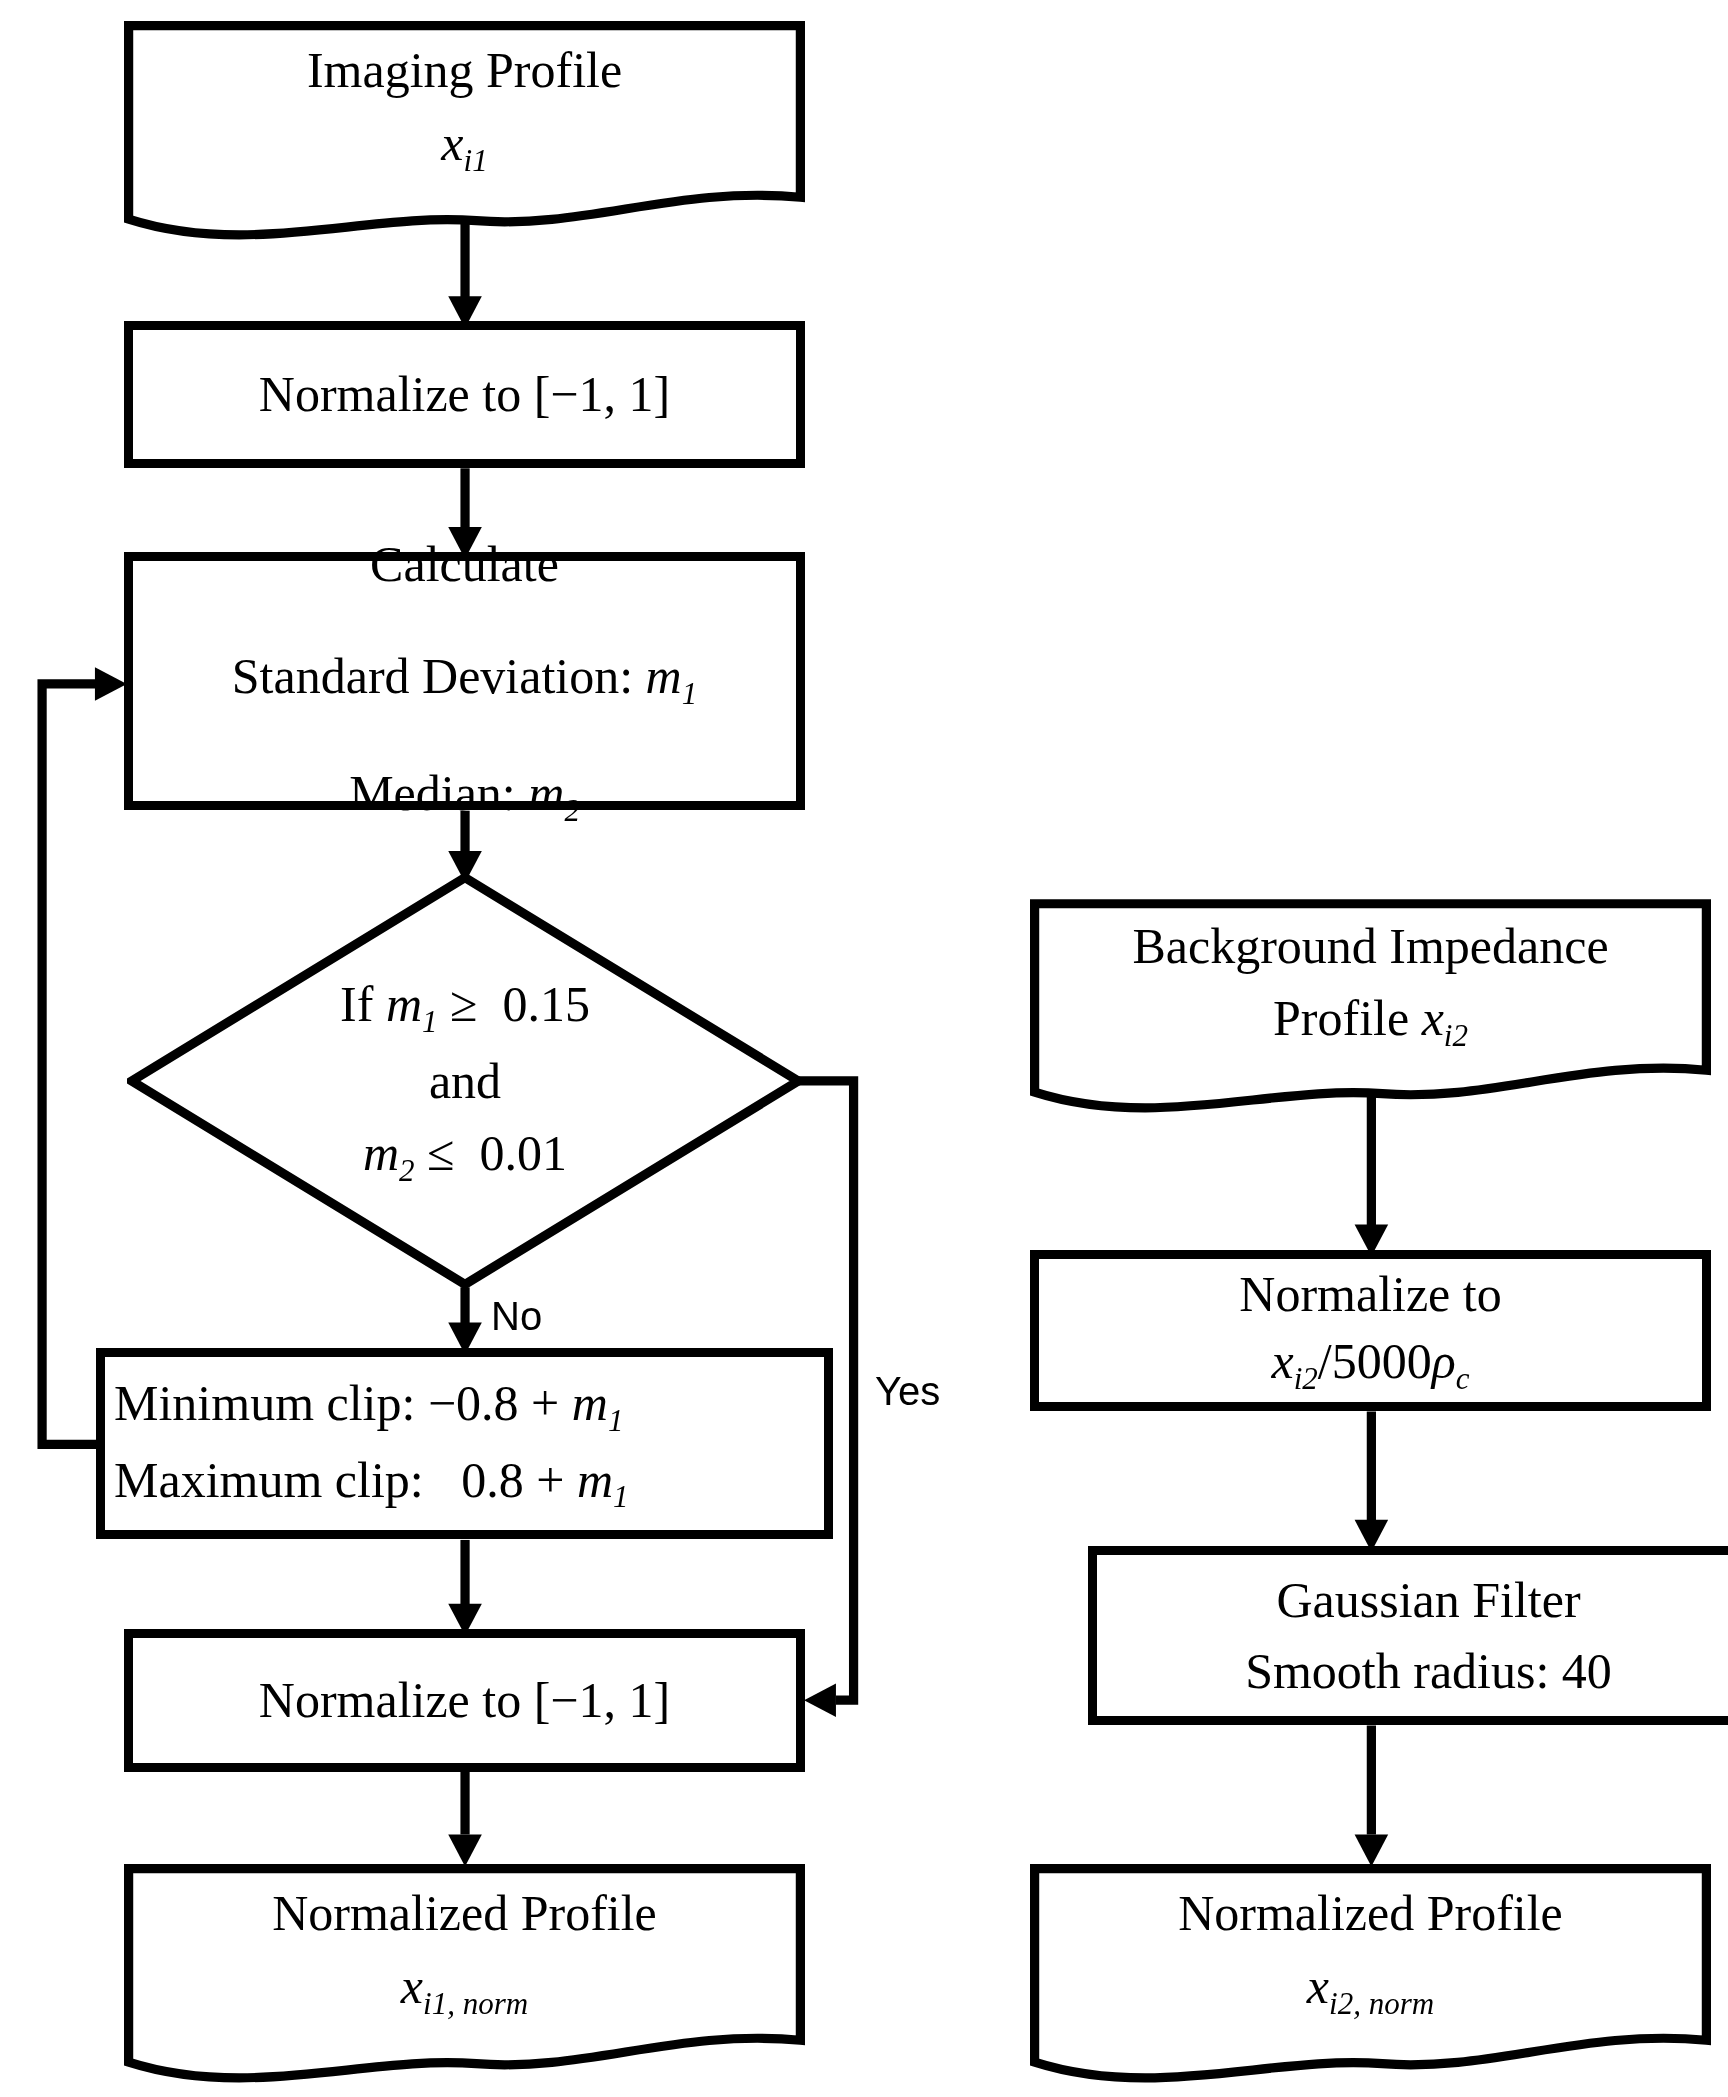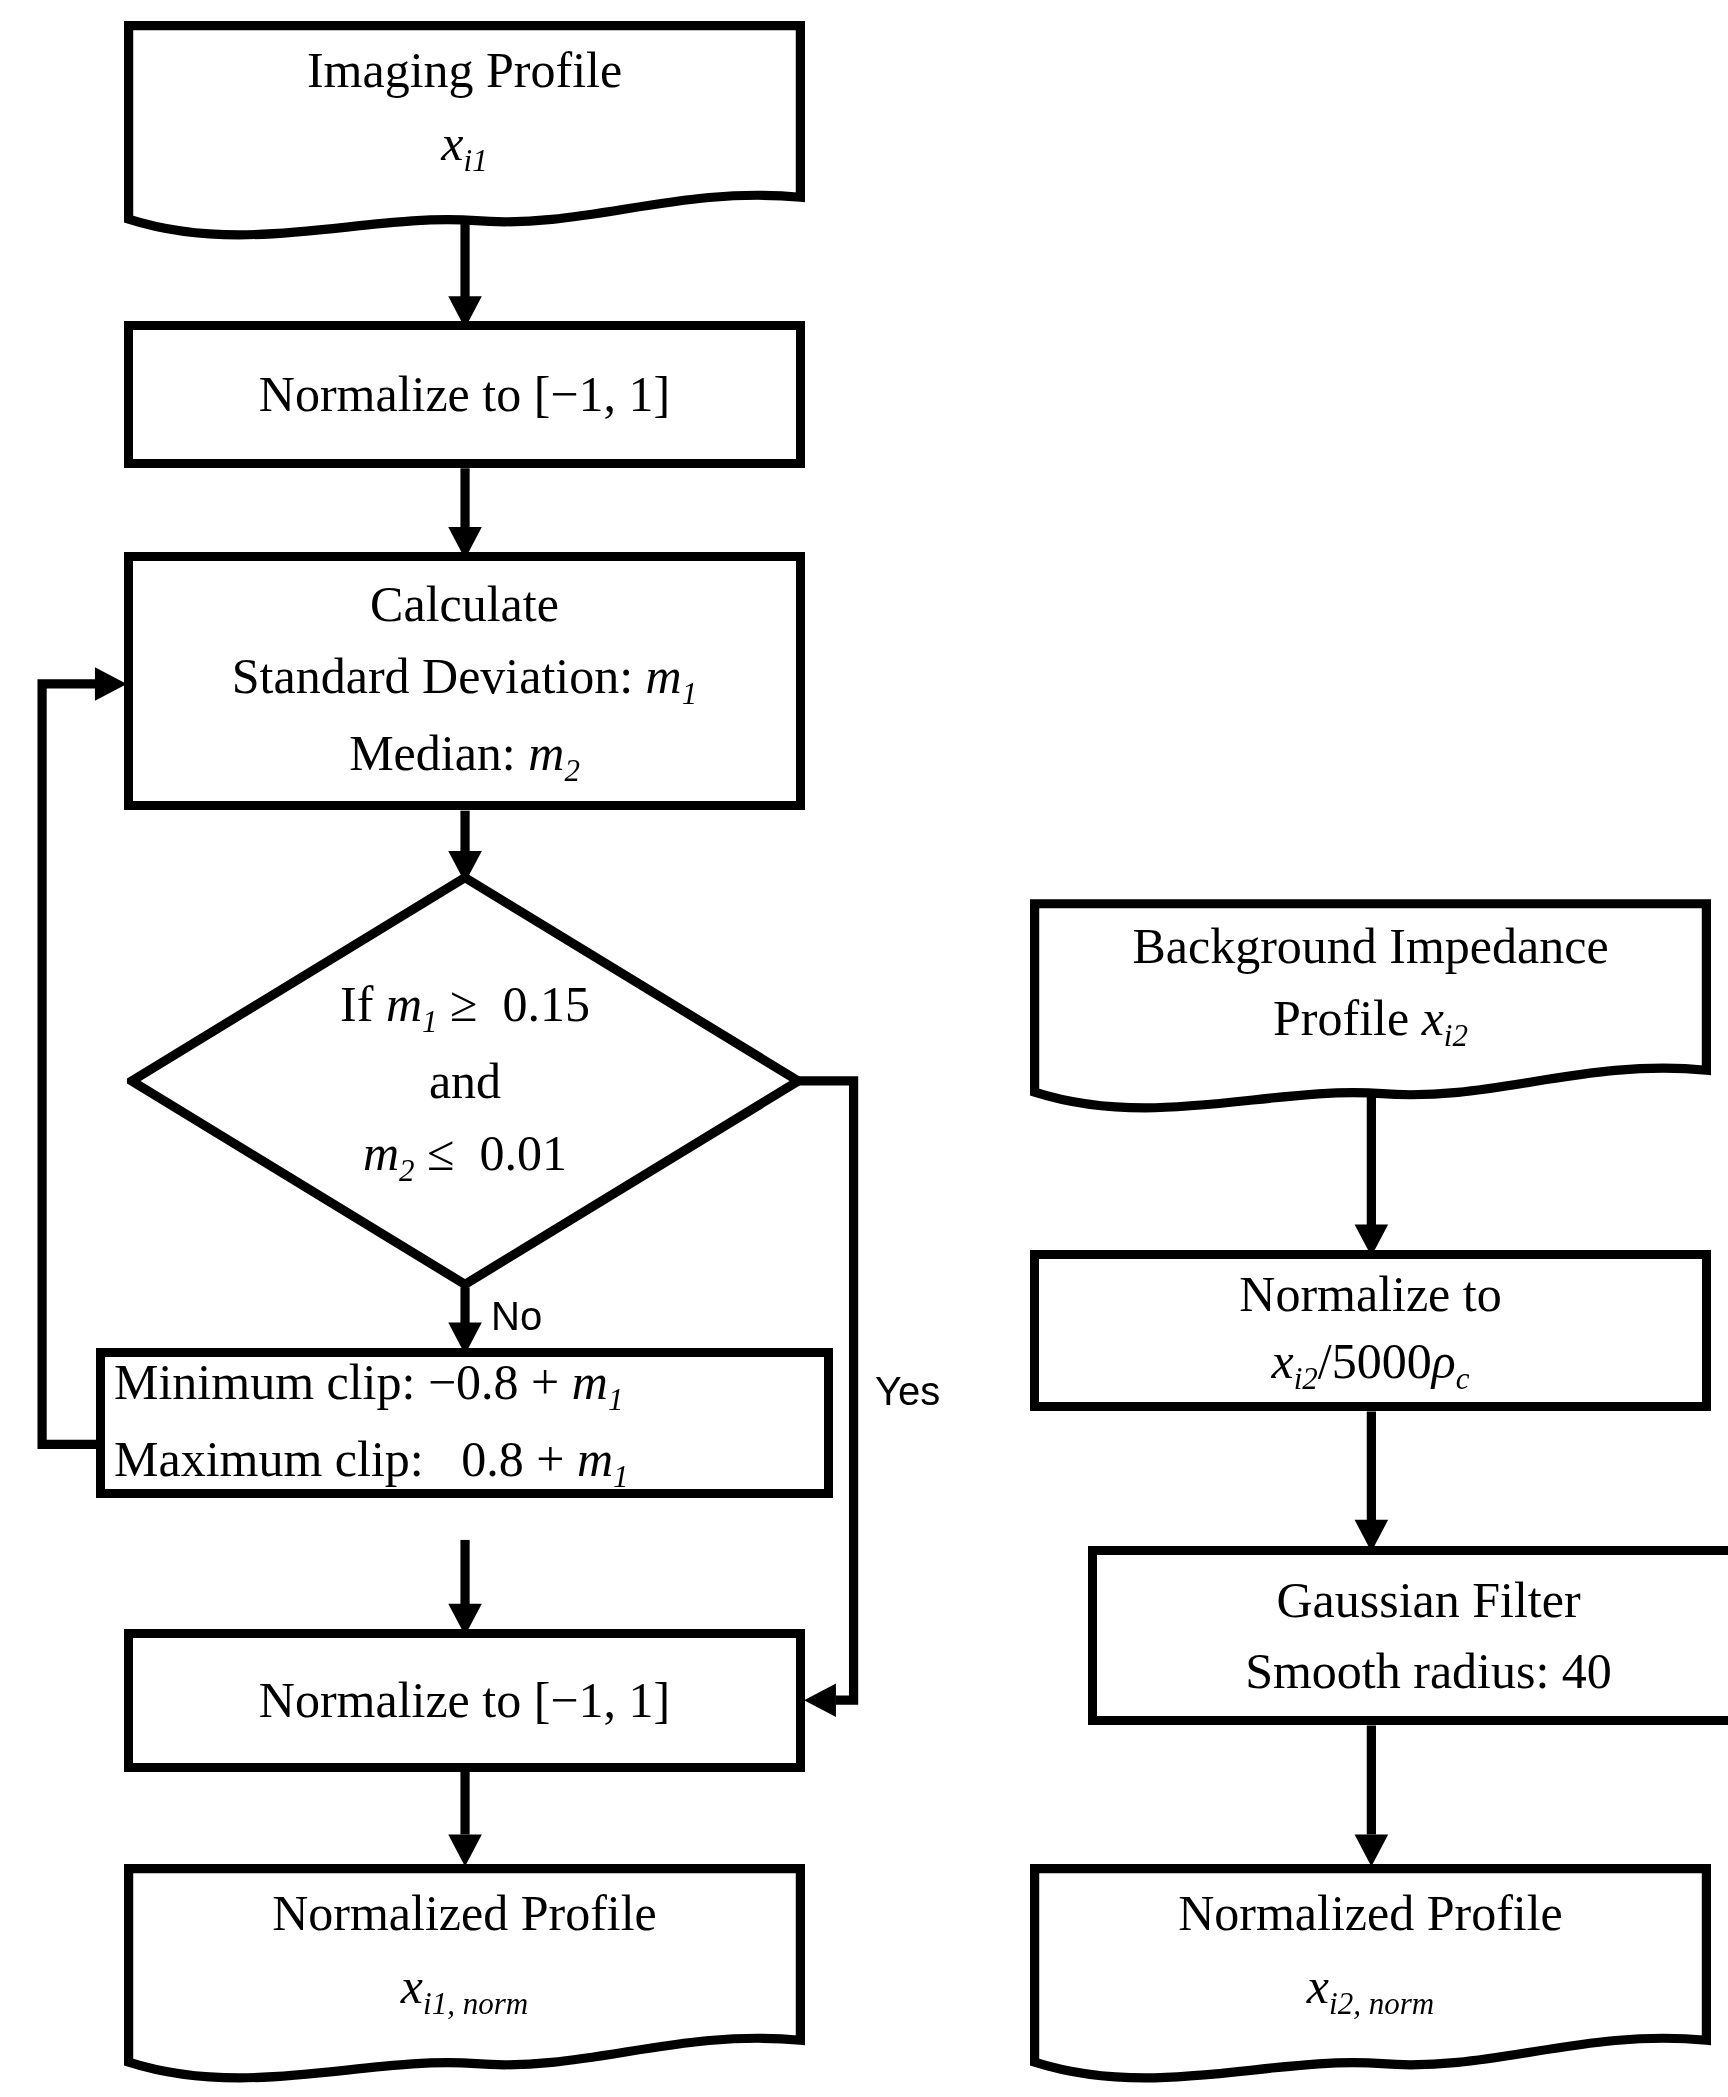--- a/index.html
+++ b/index.html
@@ -98,41 +98,41 @@
     <div class="content">
       <div class="tline"><span>Imaging Profile</span></div>
       <div class="tline"><span class="var">x</span><sub class="sub">i1</sub></div>
     </div>
   </div>
 
   <div class="node box" style="left:124px; top:321px; width:681px; height:147px;">
     <div class="tline"><span>Normalize to [−1, 1]</span></div>
   </div>
 
-  <div class="node box" style="left:124px; top:552px; width:681px; height:258px;">
+  <div class="node box" style="left:124px; top:552px; width:681px; height:258px;gap:40px;">
     <div class="tline"><span>Calculate</span></div>
     <div class="tline"><span>Standard Deviation: </span><span class="var">m</span><sub class="sub">1</sub></div>
     <div class="tline"><span>Median: </span><span class="var">m</span><sub class="sub">2</sub></div>
   </div>
 
   <div class="node shape" style="left:127px; top:873px; width:676px; height:416px;">
     <svg viewBox="0 0 806 496">
       <polygon points="403,5.5 800.5,248 403,490.5 5.5,248" fill="#fff" stroke="#000" stroke-width="11"></polygon>
     </svg>
     <div class="content">
       <div class="tline"><span>If </span><span class="var">m</span><sub class="sub">1</sub><span> ≥  0.15</span></div>
       <div class="tline"><span>and</span></div>
       <div class="tline"><span class="var">m</span><sub class="sub">2</sub><span> ≤  0.01</span></div>
     </div>
   </div>
 
   <div class="edge-label" style="left:491px; top:1294px;">No</div>
   <div class="edge-label" style="left:875px; top:1369px;">Yes</div>
 
-  <div class="node box left-align" style="left:96px; top:1348px; width:737px; height:150px;padding-left:9px;">
+  <div class="node box left-align" style="left:96px; top:1348px; width:737px; height:191px;padding-left:9px;">
     <div class="tline"><span>Minimum clip: </span><span>−0.8 + </span><span class="var">m</span><sub class="sub">1</sub></div>
     <div class="tline"><span>Maximum clip:   </span><span>0.8 + </span><span class="var">m</span><sub class="sub">1</sub></div>
   </div>
 
   <div class="node box" style="left:124px; top:1629px; width:681px; height:143px;">
     <div class="tline"><span>Normalize to [−1, 1]</span></div>
   </div>
 
   <div class="node shape doc" style="left:124px; top:1864px; width:681px; height:225px;">
     <svg viewBox="0 0 812 268">

